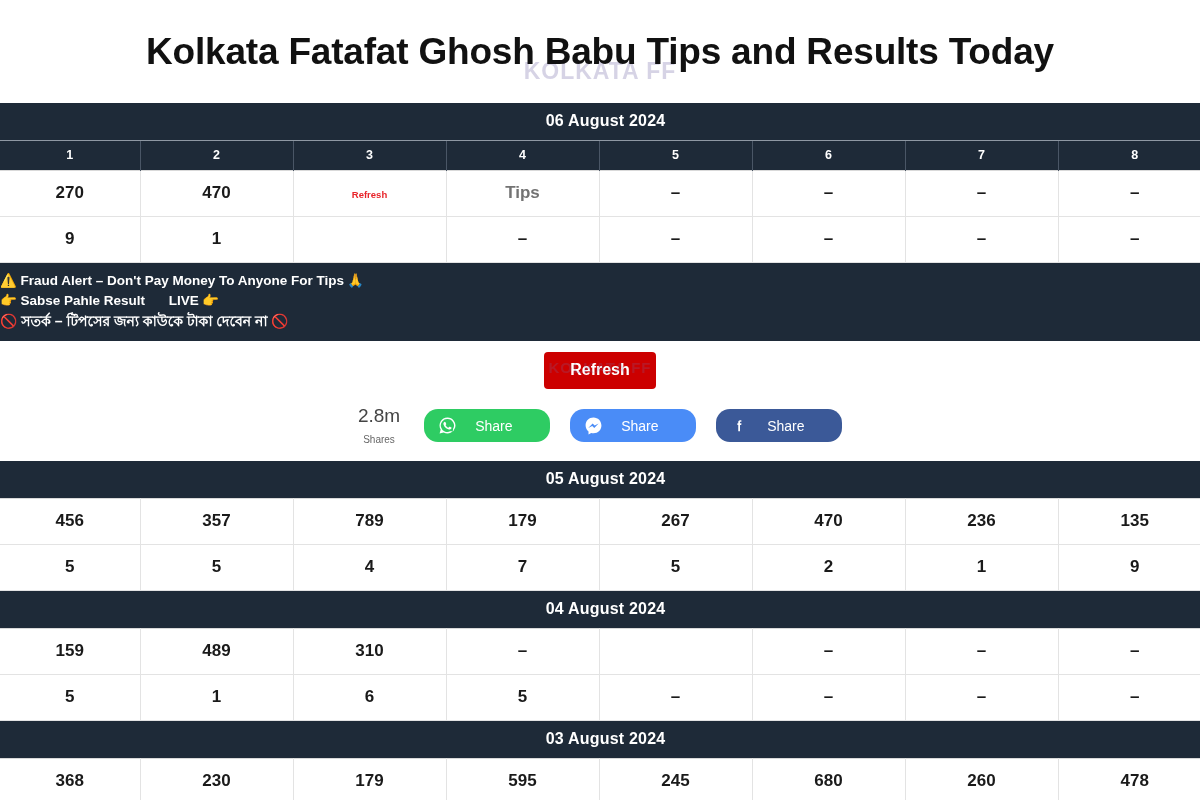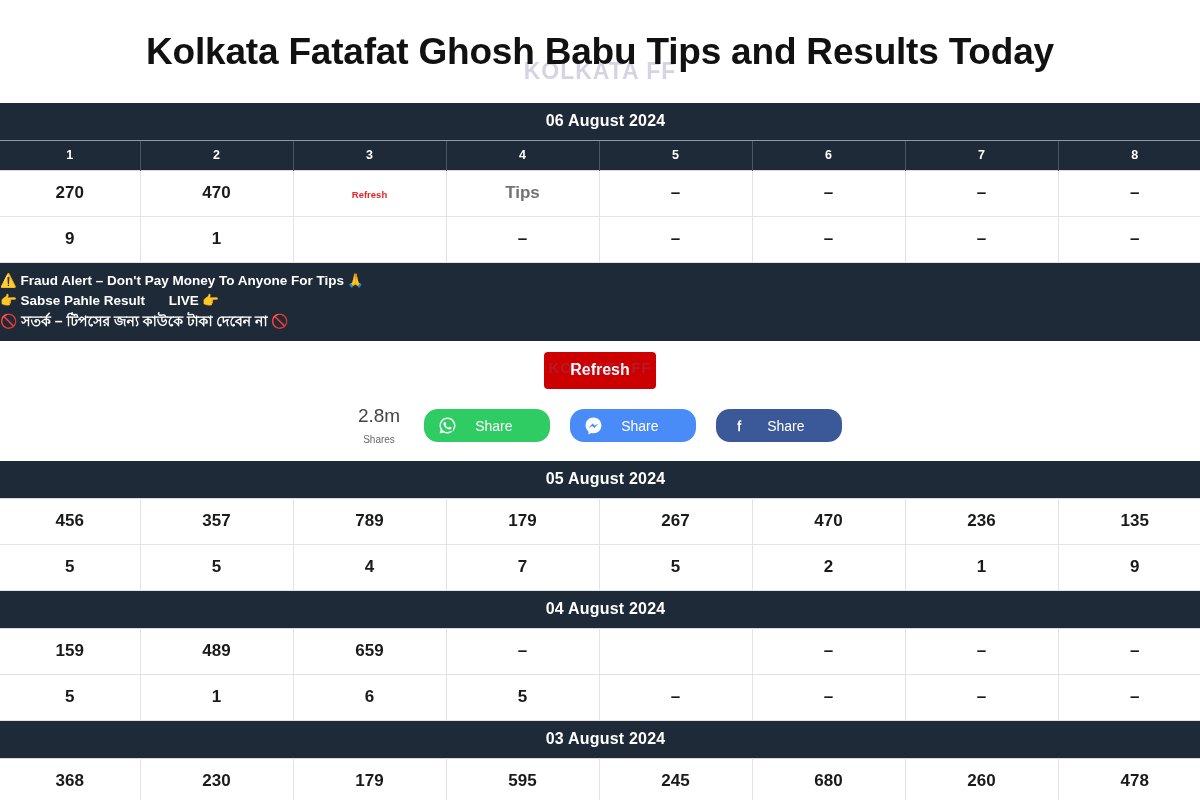--- a/index.html
+++ b/index.html
@@ -361,21 +361,21 @@
           <col class="cN">
           <col class="cN">
         </colgroup>
       <tbody>
         <tr class="date-bar">
           <td colspan="8">04 August 2024</td>
         </tr>
         <tr class="data-row first-row">
           <td>159</td>
           <td>489</td>
-          <td>659</td>
+          <td>310</td>
           <td>–</td>
           <td></td>
           <td>–</td>
           <td>–</td>
           <td>–</td>
         </tr>
         <tr class="data-row">
           <td>5</td>
           <td>1</td>
           <td>6</td>

